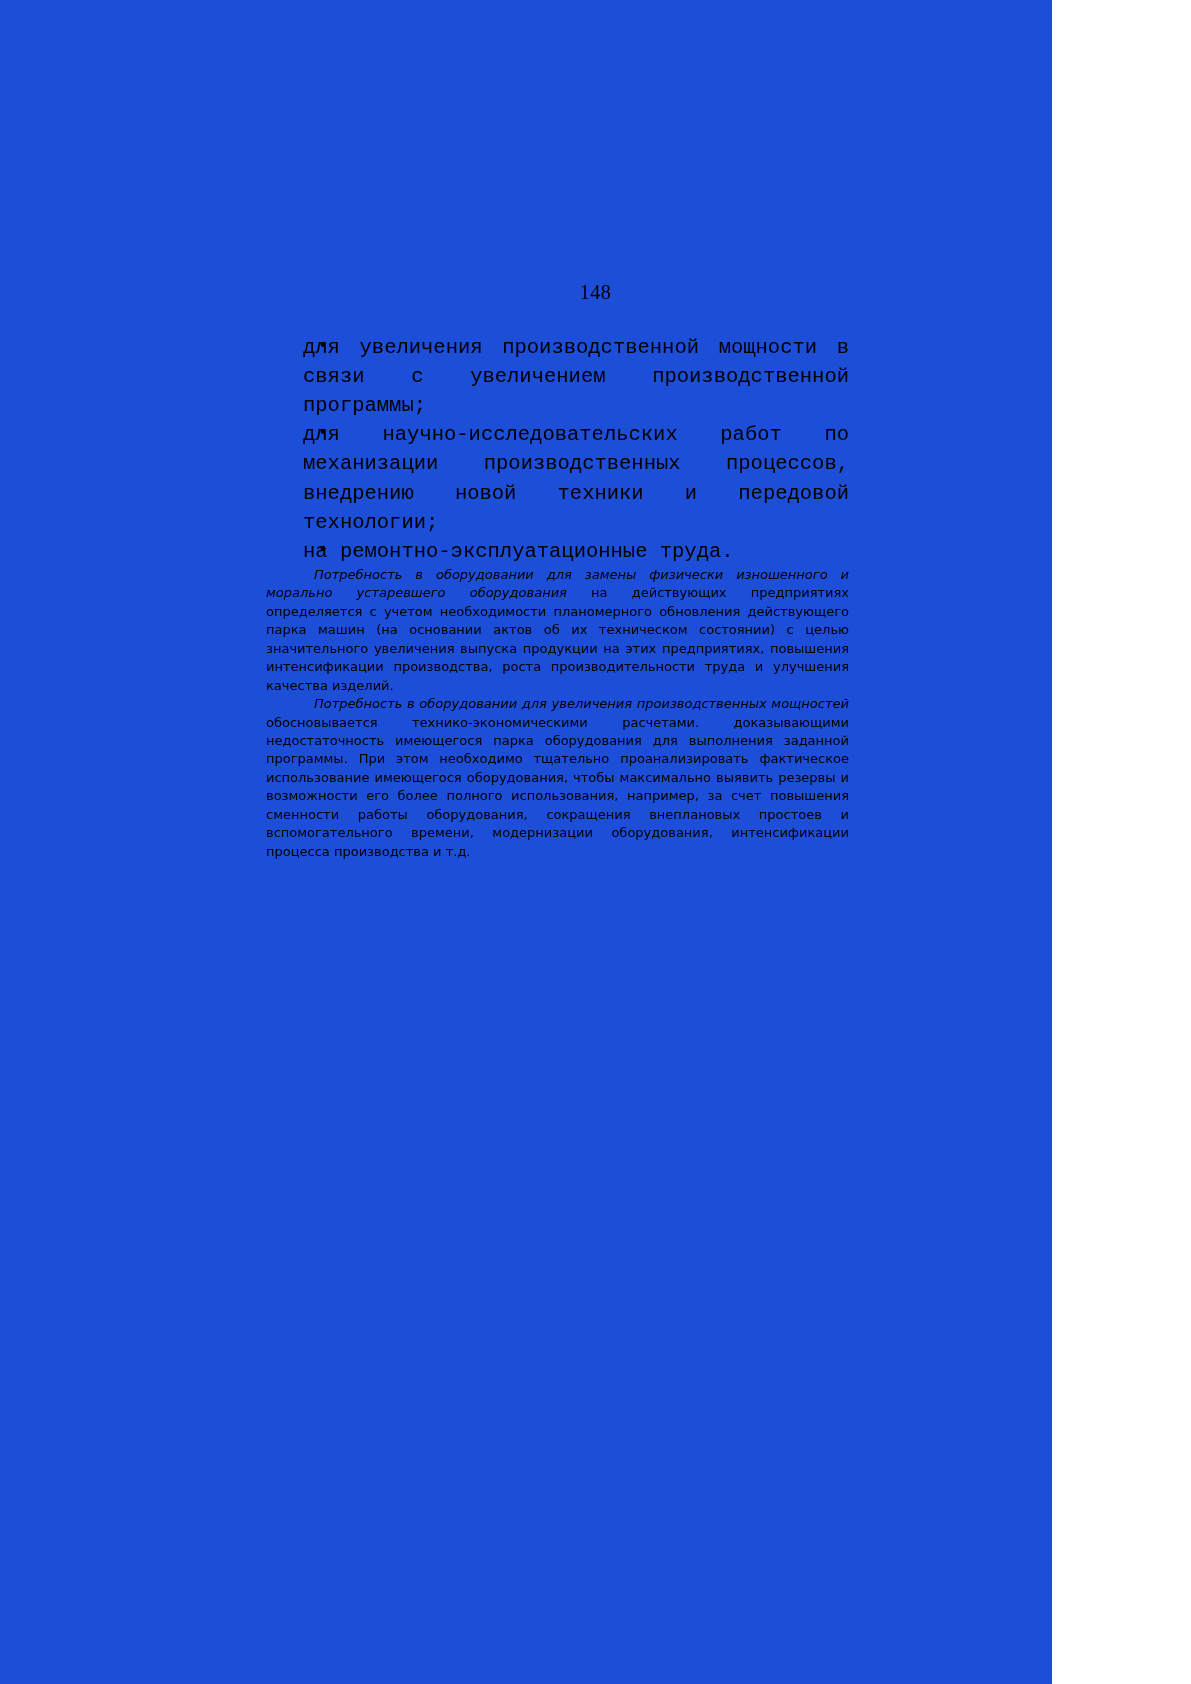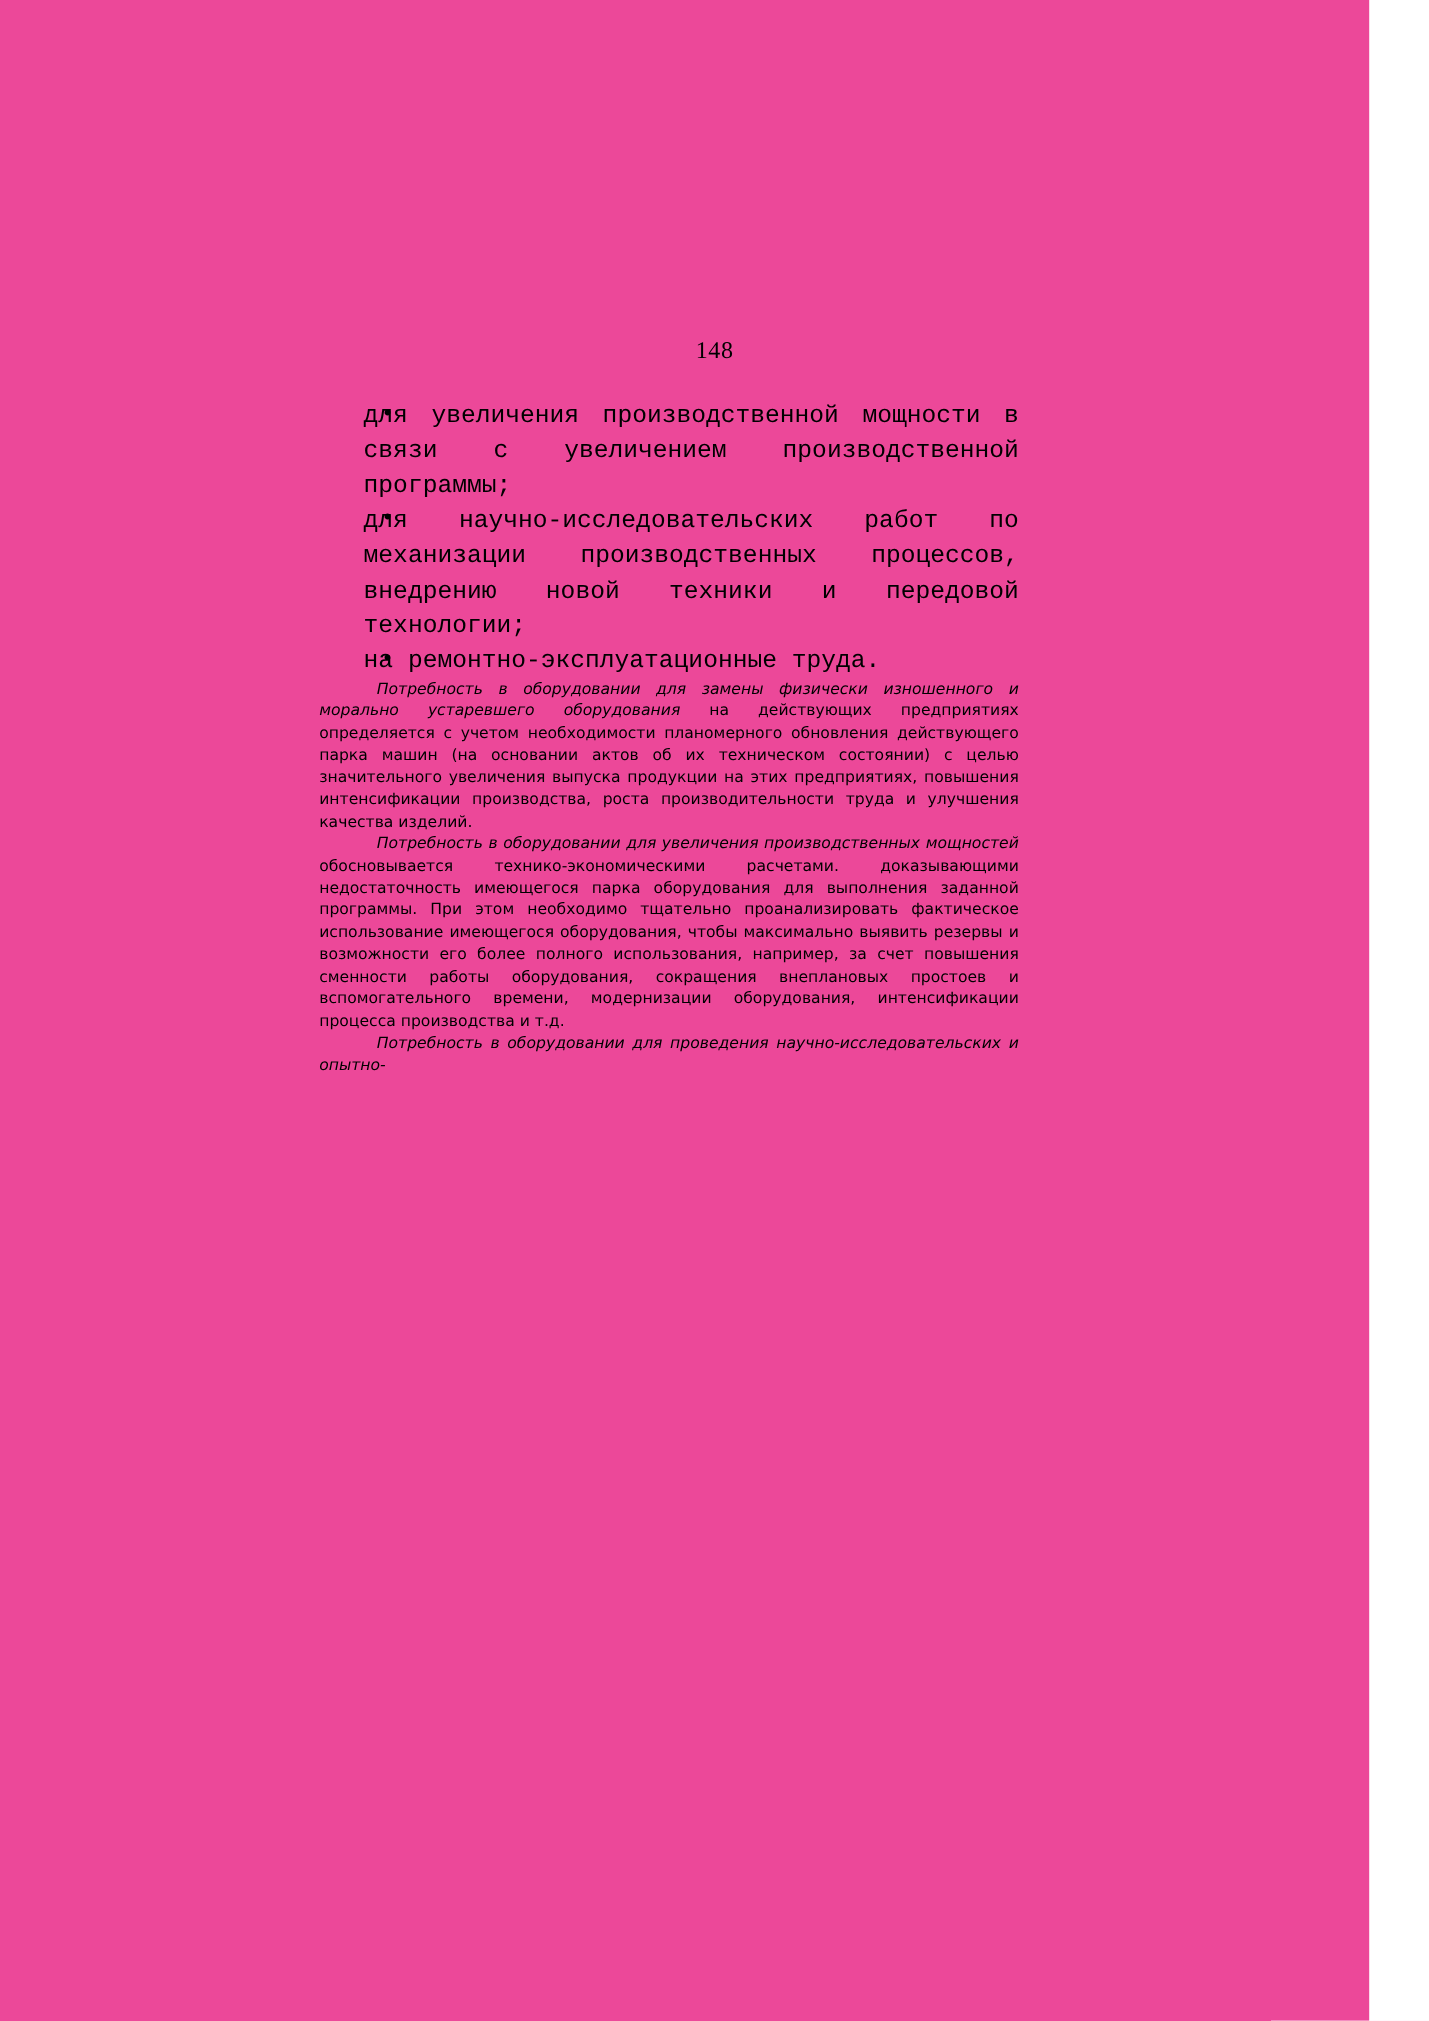--- a/index.html
+++ b/index.html
@@ -2,23 +2,23 @@
 <html lang="ru"><head>
 <meta charset="utf-8">
 <style>
   html, body {
     margin: 0;
     padding: 0;
     background: #ffffff;
   }
   .page {
     position: relative;
-    width: 1141px;
+    width: 1052px;
     height: 1684px;
-    background: #ec4899;
+    background: #1d4ed8;
     overflow: hidden;
     font-family: "DejaVu Sans", sans-serif;
     color: #000000;
   }
   .page-number {
     position: absolute;
     top: 281px;
     left: 0;
     width: 1191px;
     text-align: center;
@@ -101,18 +101,15 @@
     </ul>
 
     <p class="para">
       <span class="ital">Потребность в оборудовании для замены физически изношенного и морально устаревшего оборудования</span><span> на действующих предприятиях определяется с учетом необходимости планомерного обновления действующего парка машин (на основании актов об их техническом состоянии) с целью значительного увеличения выпуска продукции на этих предприятиях, повышения интенсификации производства, роста производительности труда и улучшения качества изделий.</span>
     </p>
 
     <p class="para">
       <span class="ital">Потребность в оборудовании для увеличения производственных мощностей</span><span> обосновывается технико-экономическими расчетами. доказывающими недостаточность имеющегося парка оборудования для выполнения заданной программы. При этом необходимо тщательно проанализировать фактическое использование имеющегося оборудования, чтобы максимально выявить резервы и возможности его более полного использования, например, за счет повышения сменности работы оборудования, сокращения внеплановых простоев и вспомогательного времени, модернизации оборудования, интенсификации процесса производства и т.д.</span>
     </p>
 
-    <p class="para">
-      <span class="ital">Потребность в оборудовании для проведения научно-исследовательских и опытно-</span><span></span>
-    </p>
 
   </div>
 </div>
 
 </body></html>

